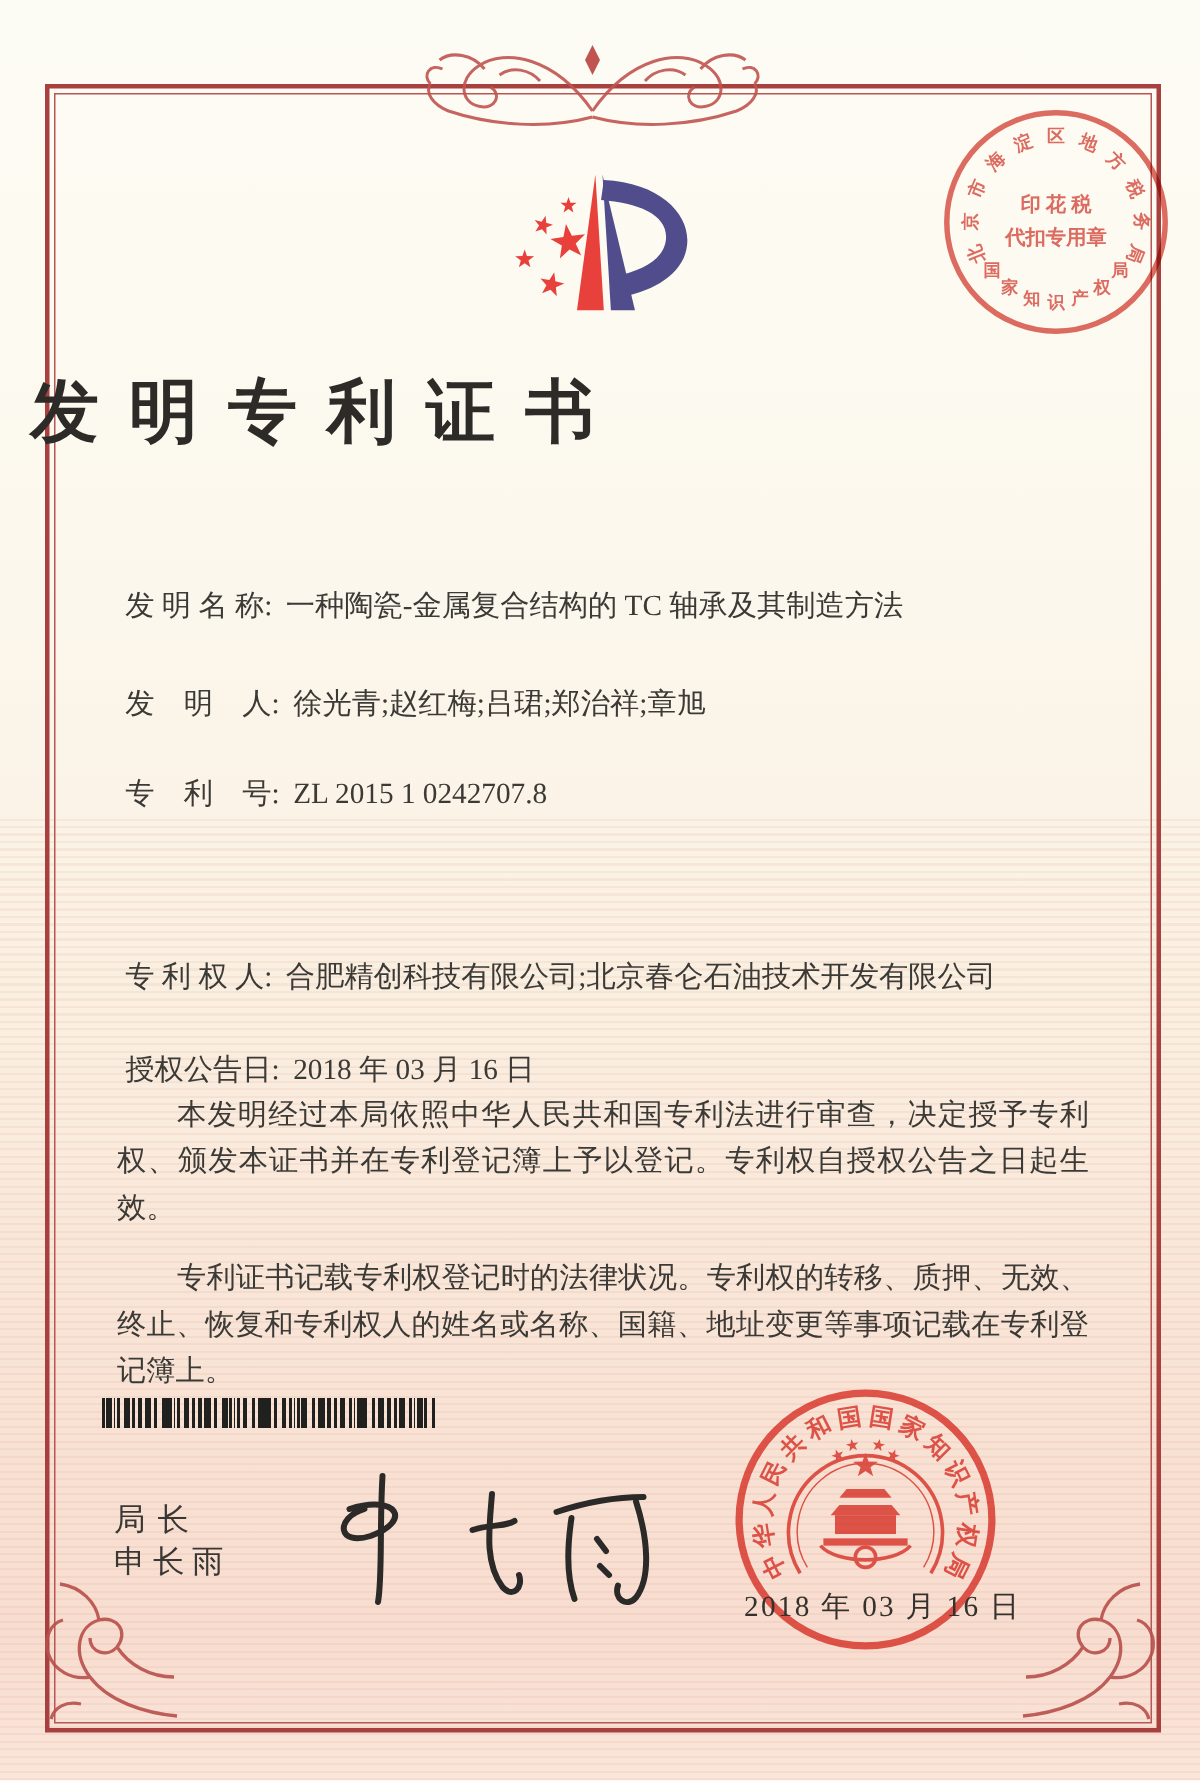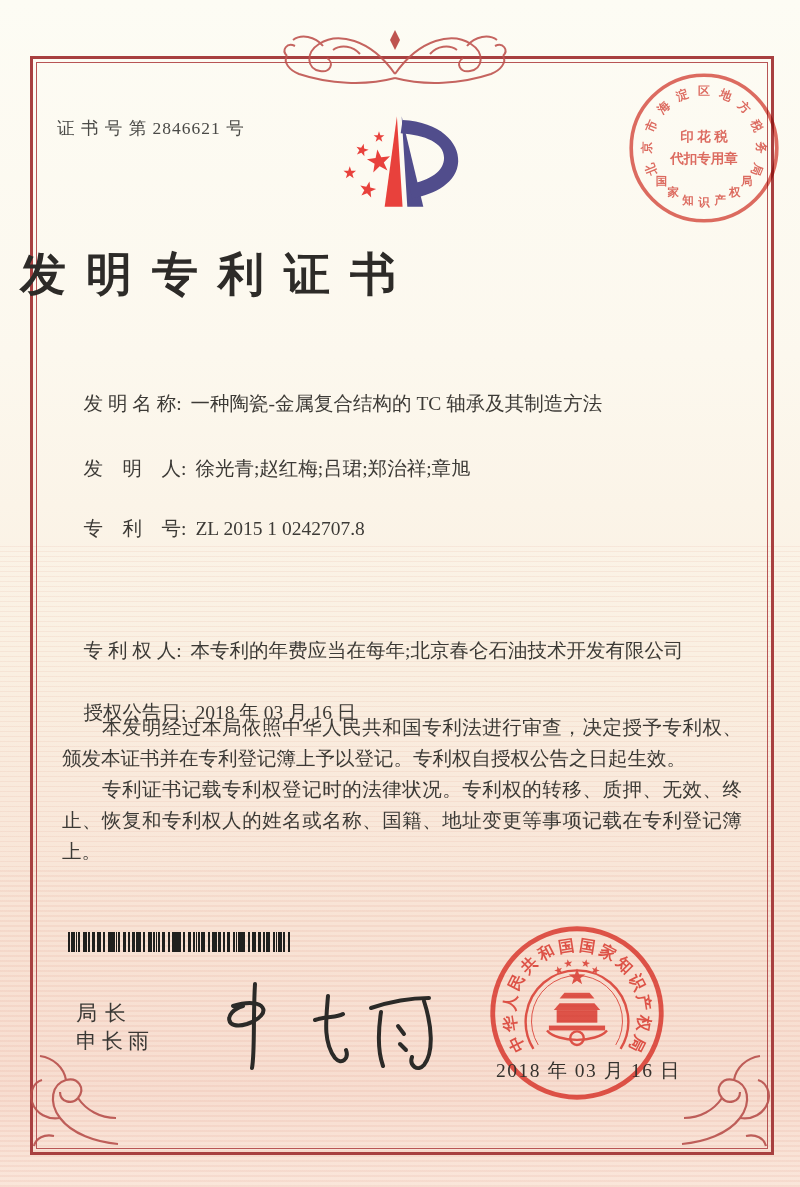--- a/index.html
+++ b/index.html
@@ -14,21 +14,21 @@
   .frame::before{content:"";position:absolute;inset:3px;border:1px solid #b85555;}
   .orn{position:absolute;z-index:2;}
   .cert-no{position:absolute;left:57px;top:116px;z-index:3;font-size:17.5px;color:#4a4a47;letter-spacing:1px;white-space:pre;}
   .logo{position:absolute;left:322px;top:88px;width:180px;height:132px;z-index:3;}
   .stamp-top{position:absolute;left:626px;top:70px;width:156px;height:156px;z-index:4;mix-blend-mode:multiply;opacity:.85;}
   .title{position:absolute;left:0;right:0;top:244px;z-index:3;
     font-size:46px;font-weight:600;color:#2d2b28;letter-spacing:20px;text-indent:20px;}
   .row{position:absolute;left:64px;z-index:3;font-size:19.5px;color:#3c3a36;white-space:pre;text-align:center;}
   .flabel{margin-right:9px;}
   .paras{position:absolute;left:62px;right:58px;top:712px;z-index:3;}
-  .paras p{margin:0;font-size:19.5px;line-height:31px;color:#3c3a36;text-indent:2.05em;text-align:justify;}
+  .paras p{margin:16px;font-size:19.5px;line-height:31px;color:#3c3a36;text-indent:2.05em;text-align:justify;}
   .barcode{position:absolute;left:68px;top:932px;width:224px;height:20px;z-index:3;
     background:
       repeating-linear-gradient(90deg,#20201e 0 2px,transparent 2px 5px),
       repeating-linear-gradient(90deg,#20201e 0 1px,transparent 1px 8px),
       repeating-linear-gradient(90deg,transparent 0 3px,#20201e 3px 6px,transparent 6px 13px);}
   .signer{position:absolute;left:76px;top:999px;z-index:3;
     font-family:Liberation Sans, sans-serif;color:#3a3835;}
   .signer .t1{font-size:21px;letter-spacing:8px;}
   .signer .t2{font-size:21px;letter-spacing:5px;}
   .signature{position:absolute;left:195px;top:968px;width:250px;height:105px;z-index:3;}
@@ -77,21 +77,20 @@
   <svg class="orn" style="left:24px;top:1046px;width:100px;height:112px;" viewBox="0 0 100 112">
     <g stroke="#b8504c" fill="none" stroke-width="2.2" opacity="0.9" transform="translate(100,0) scale(-1,1)">
       <path d="M6,98 C28,96 52,88 64,72 C76,56 72,38 58,34 C46,31 38,42 46,52 C52,59 64,56 64,46"></path>
       <path d="M64,72 C76,74 88,68 92,56 C95,46 90,36 82,34"></path>
       <path d="M58,34 C60,22 70,12 84,10"></path>
       <path d="M46,52 C38,64 24,72 8,72"></path>
       <path d="M70,90 C80,88 88,92 90,100"></path>
     </g>
   </svg>
 
-  <div class="cert-no">证 书 号 第 2846621 号</div>
 
   <svg class="logo" viewBox="0 0 180 140">
     <g id="logo-stars" fill="#e8413c">
         <polygon points="55.0,46.0 56.4,50.1 60.7,50.1 57.3,52.7 58.5,56.9 55.0,54.4 51.5,56.9 52.7,52.7 49.3,50.1 53.6,50.1"></polygon>
         <polygon points="38.8,59.2 39.2,64.2 44.0,65.6 39.3,67.5 39.5,72.5 36.3,68.7 31.6,70.4 34.2,66.1 31.1,62.2 36.0,63.4"></polygon>
         <polygon points="53.2,65.1 57.4,73.4 66.7,72.3 60.1,78.9 64.0,87.4 55.7,83.1 48.9,89.5 50.3,80.3 42.2,75.7 51.4,74.3"></polygon>
         <polygon points="24.0,83.0 25.6,87.7 30.7,87.8 26.7,90.9 28.1,95.7 24.0,92.8 19.9,95.7 21.3,90.9 17.3,87.8 22.4,87.7"></polygon>
         <polygon points="44.9,99.2 45.7,105.6 52.0,107.1 46.1,109.8 46.7,116.2 42.3,111.5 36.3,114.0 39.4,108.4 35.2,103.5 41.5,104.7"></polygon>
       </g>
     <polygon points="74,30 61,126 80,126" fill="#e8413c"></polygon>
@@ -132,21 +131,21 @@
   <div class="row" style="top:368px">
     <span class="flabel">发 明 名 称:</span><span class="fvalue">一种陶瓷-金属复合结构的 TC 轴承及其制造方法</span>
   </div>
   <div class="row" style="top:433px">
     <span class="flabel">发　明　人:</span><span class="fvalue">徐光青;赵红梅;吕珺;郑治祥;章旭</span>
   </div>
   <div class="row" style="top:493px">
     <span class="flabel">专　利　号:</span><span class="fvalue">ZL 2015 1 0242707.8</span>
   </div>
   <div class="row" style="top:615px">
-    <span class="flabel">专 利 权 人:</span><span class="fvalue">本专利的年费应当在每年;北京春仑石油技术开发有限公司</span>
+    <span class="flabel">专 利 权 人:</span><span class="fvalue">合肥精创科技有限公司;北京春仑石油技术开发有限公司</span>
   </div>
   <div class="row" style="top:677px">
     <span class="flabel">授权公告日:</span><span class="fvalue">2018 年 03 月 16 日</span>
   </div>
 
   <div class="paras">
     <p>本发明经过本局依照中华人民共和国专利法进行审查，决定授予专利权、颁发本证书并在专利登记簿上予以登记。专利权自授权公告之日起生效。</p>
     <p>专利证书记载专利权登记时的法律状况。专利权的转移、质押、无效、终止、恢复和专利权人的姓名或名称、国籍、地址变更等事项记载在专利登记簿上。</p>
   </div>
 

